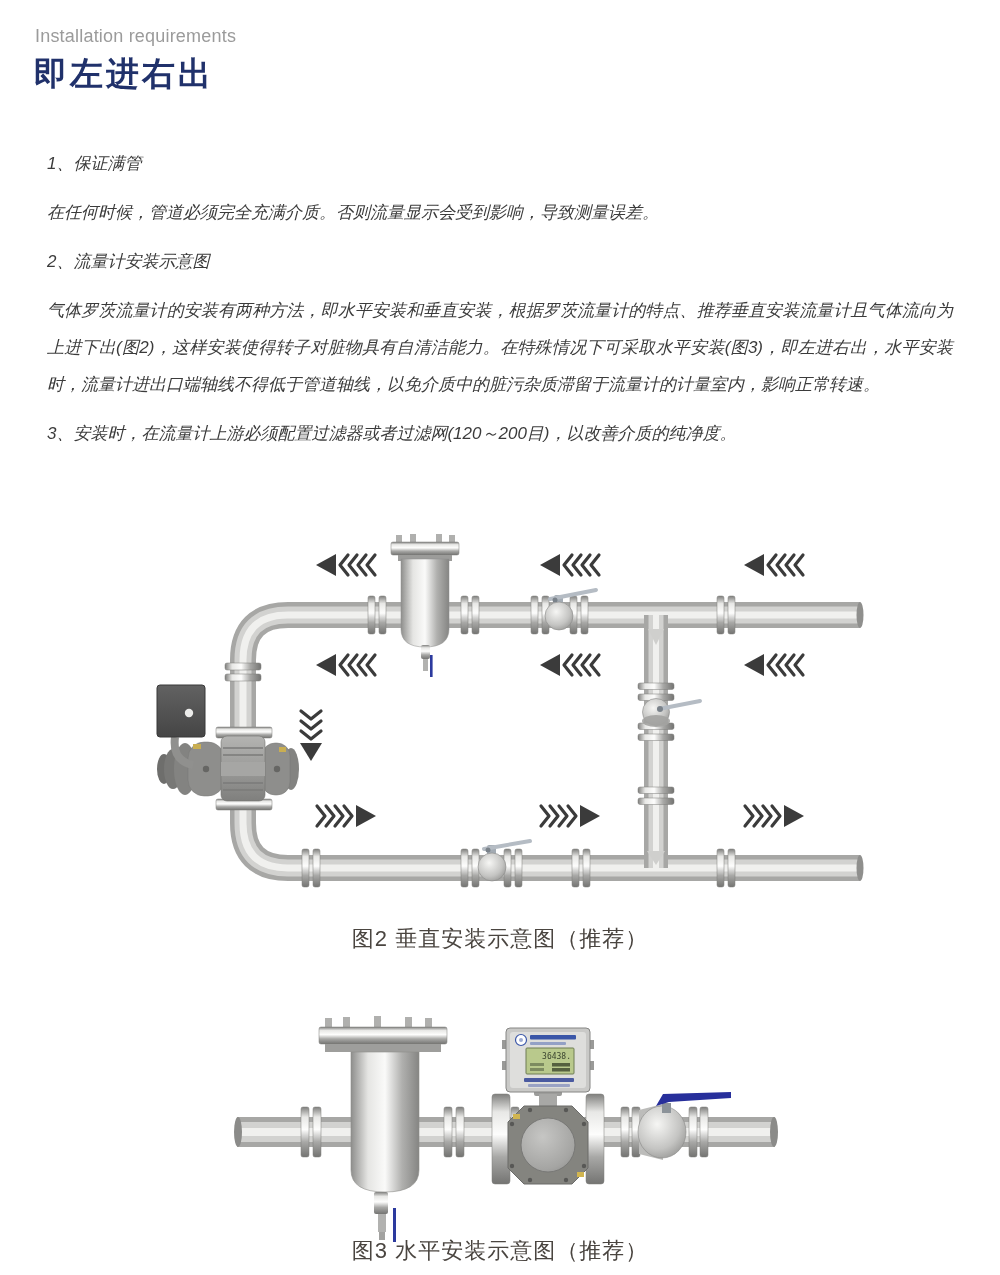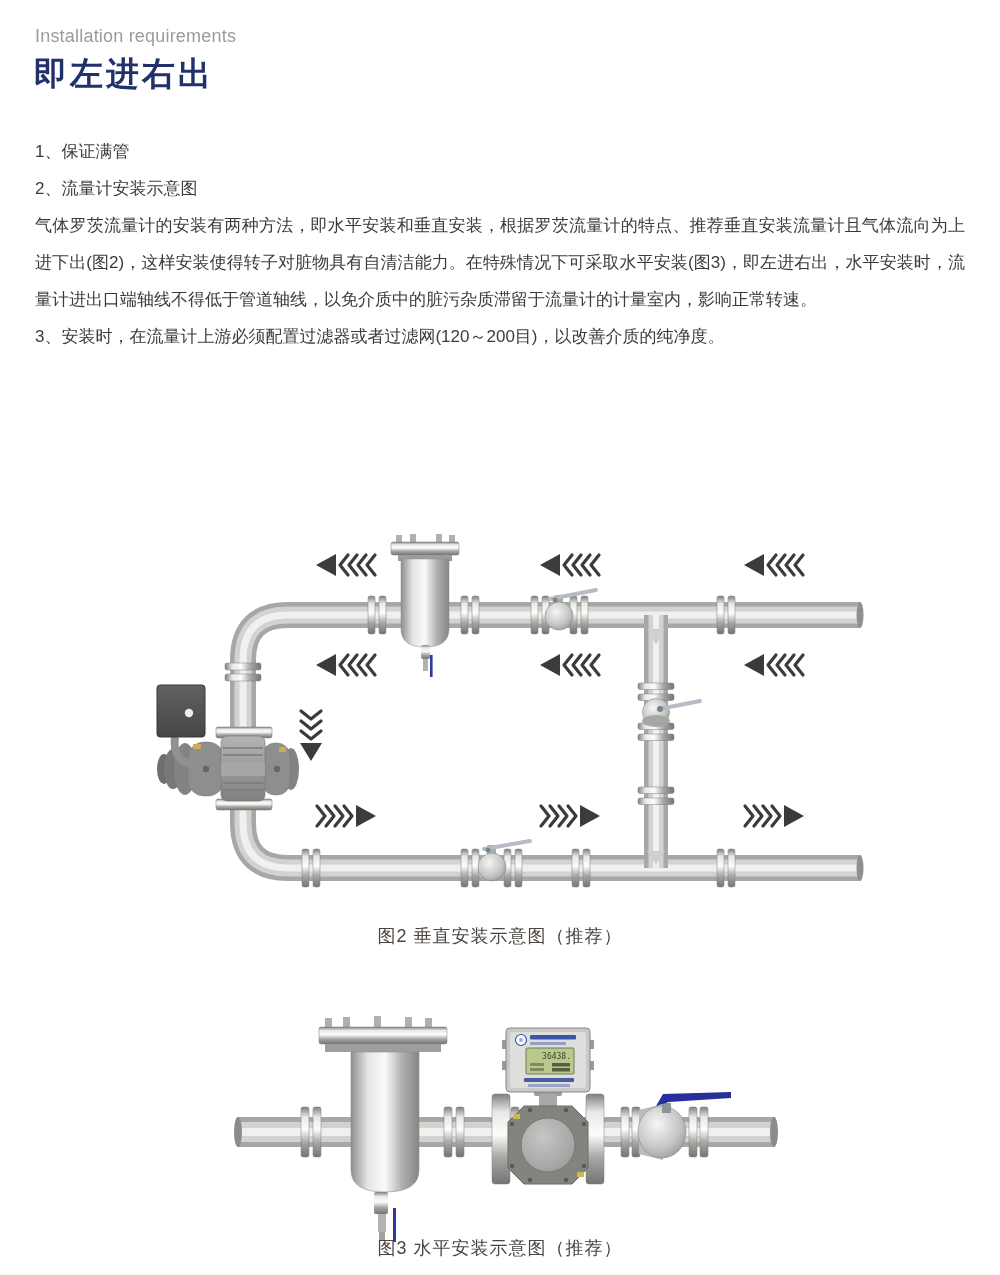--- a/index.html
+++ b/index.html
@@ -1,42 +1,43 @@
 <!DOCTYPE html>
 <html><head>
 <meta charset="utf-8">
 <style>
   html,body{margin:0;padding:0;background:#fff;}
   #page{position:relative;width:1000px;height:1275px;background:#fff;overflow:hidden;
         font-family:"Liberation Sans","DejaVu Sans",sans-serif;}
   .eyebrow{position:absolute;left:35px;top:26px;font-size:18px;color:#9b9b9b;letter-spacing:.2px;}
   .title{position:absolute;left:34px;top:52px;font-size:33px;font-weight:700;color:#20316b;letter-spacing:3px;}
   .textblock{position:absolute;left:35px;right:35px;top:133px;font-size:17px;line-height:37px;color:#3b3b3b;}
-  .textblock p{margin:0;}
+  .textblock p{margin:12px;font-style:italic;}
   .p-just{text-align:justify;text-justify:inter-ideograph;}
   .fig{position:absolute;}
   #fig2{left:90px;top:533px;width:790px;height:385px;}
   #fig3{left:225px;top:1014px;width:560px;height:245px;}
-  .caption{position:absolute;left:0;width:1000px;text-align:center;font-size:18px;color:#4a4540;letter-spacing:1px;}
+  .caption{position:absolute;left:0;width:1000px;text-align:center;font-size:22px;color:#4a4540;letter-spacing:1px;}
   #cap2{top:924px;}
   #cap3{top:1236px;}
   .cv{fill:none;stroke:#3b3b3b;stroke-width:3.2;stroke-linecap:round;stroke-linejoin:round;}
   .flg{stroke:#7d7d7b;stroke-width:.5;}
   svg text{font-family:"DejaVu Sans Mono","Liberation Mono",monospace;}
 </style>
 </head>
 <body>
 
 <div id="page">
 
   <div class="eyebrow">Installation requirements</div>
   <div class="title">即左进右出</div>
 
   <div class="textblock">
     <p>1、保证满管</p>
+    <p>在任何时候，管道必须完全充满介质。否则流量显示会受到影响，导致测量误差。</p>
     <p>2、流量计安装示意图</p>
     <p class="p-just">气体罗茨流量计的安装有两种方法，即水平安装和垂直安装，根据罗茨流量计的特点、推荐垂直安装流量计且气体流向为上进下出(图2)，这样安装使得转子对脏物具有自清洁能力。在特殊情况下可采取水平安装(图3)，即左进右出，水平安装时，流量计进出口端轴线不得低于管道轴线，以免介质中的脏污杂质滞留于流量计的计量室内，影响正常转速。</p>
     <p>3、安装时，在流量计上游必须配置过滤器或者过滤网(120～200目)，以改善介质的纯净度。</p>
   </div>
 
   <div id="fig2" class="fig">
   <svg width="790" height="385" viewBox="0 0 790 385">
     <defs>
       <linearGradient id="fV" x1="0" y1="0" x2="0" y2="1">
         <stop offset="0" stop-color="#7f7f7d"></stop>

